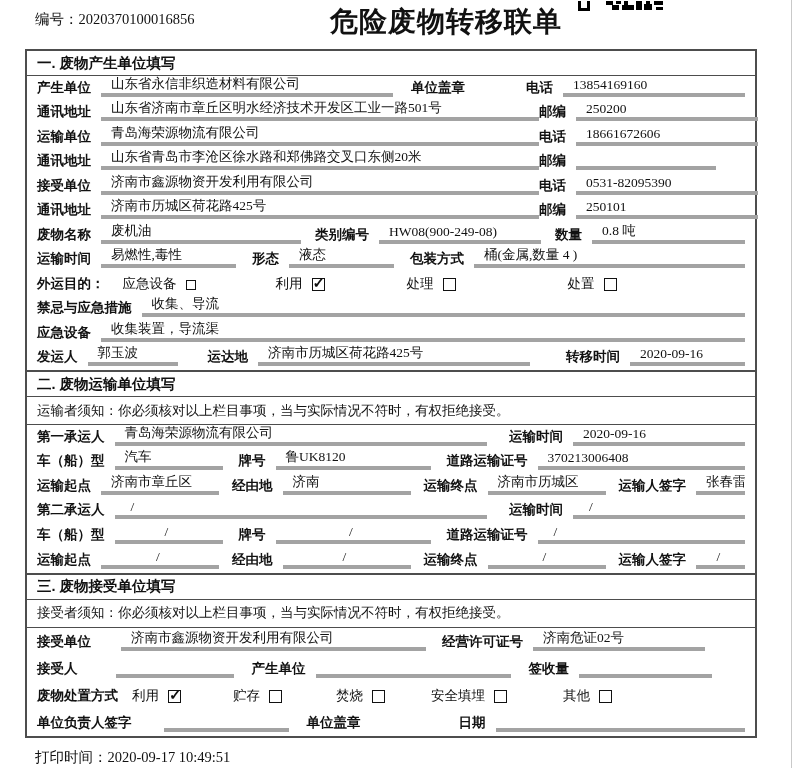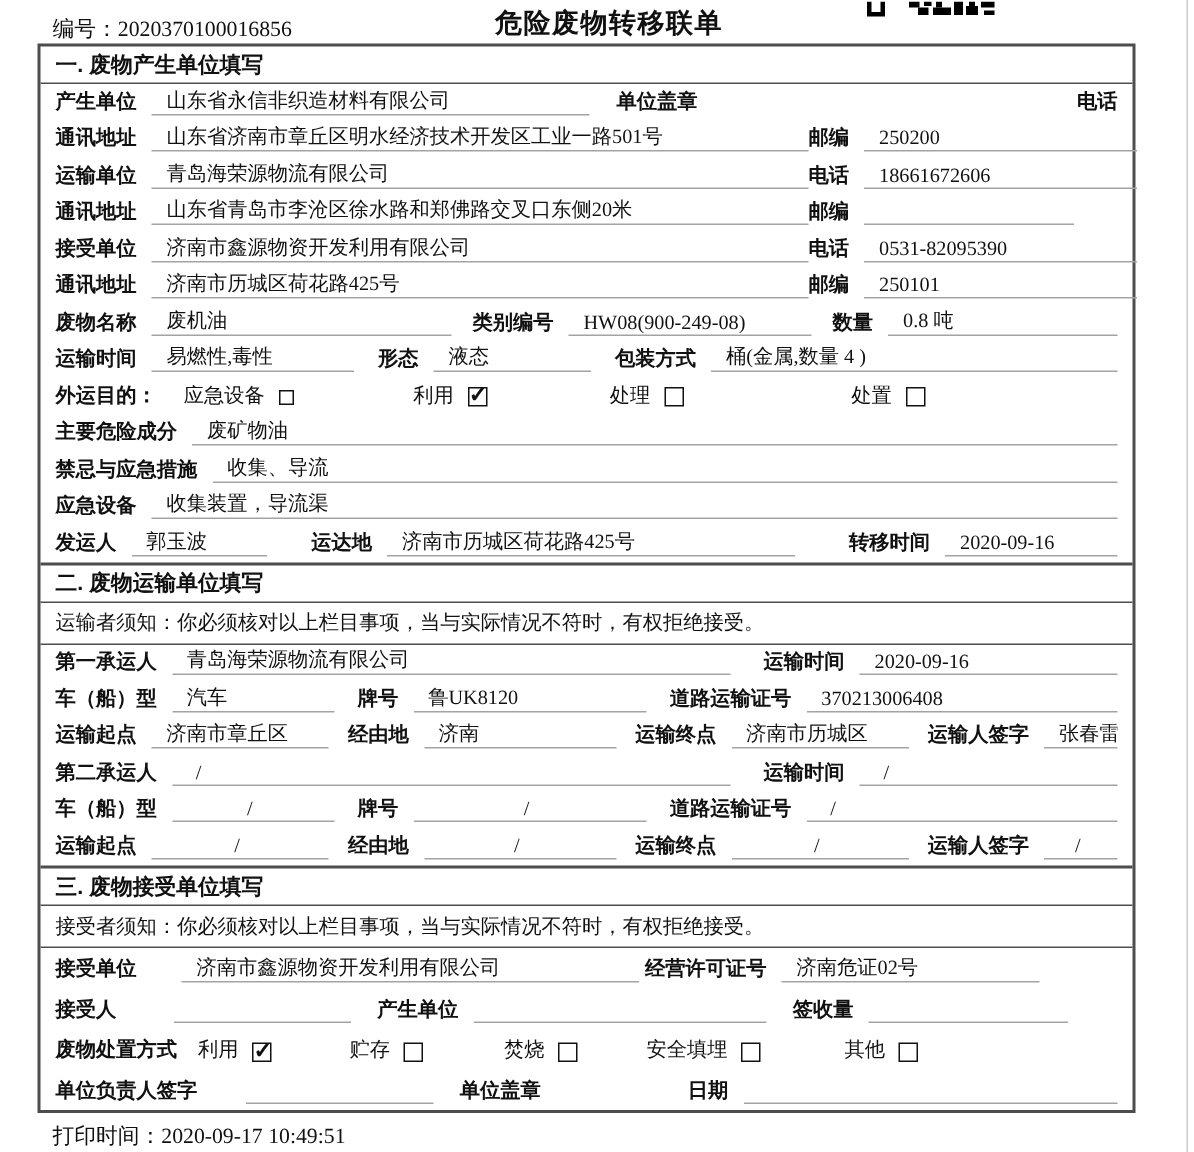--- a/index.html
+++ b/index.html
@@ -3,45 +3,45 @@
 <meta charset="utf-8">
 <style>
   html,body{margin:0;padding:0;}
   body{
     width:796px;height:768px;position:relative;background:#ffffff;
     font-family:"Liberation Serif","DejaVu Serif",serif;
     font-size:13.5px;color:#111;overflow:hidden;
   }
   .edge{position:absolute;right:4px;top:0;width:1px;height:768px;background:#c9c9c9;}
   .serial{position:absolute;left:35px;top:10px;font-size:14.5px;white-space:nowrap;}
-  .title{position:absolute;left:330px;top:3px;font-size:18px;font-weight:800;letter-spacing:1px;white-space:nowrap;}
+  .title{position:absolute;left:330px;top:3px;font-size:28px;font-weight:800;letter-spacing:1px;white-space:nowrap;}
   .qr{position:absolute;left:578px;top:0;}
   .form{
-    position:absolute;left:25px;top:29px;width:732px;box-sizing:border-box;
+    position:absolute;left:25px;top:49px;width:732px;box-sizing:border-box;
     border:2px solid #4d4d4d;background:#fff;
   }
   .sec-head{
     height:24px;display:flex;align-items:center;padding-left:10px;
     font-weight:bold;font-size:14.5px;border-bottom:1.5px solid #4d4d4d;
     font-family:"Liberation Sans","DejaVu Sans",sans-serif;
   }
   .sec2,.sec3{border-top:2px solid #4d4d4d;}
   .note{
     height:27px;display:flex;align-items:center;padding-left:10px;
     border-bottom:1.5px solid #4d4d4d;font-size:13.5px;white-space:nowrap;
   }
   .row{
     display:flex;align-items:flex-end;box-sizing:border-box;
     padding:0 10px 4px 10px;height:24.5px;white-space:nowrap;
   }
   .sec2 .row{height:24.6px;}
   .sec3 .row{height:27px;}
   .lab{flex:none;font-weight:bold;}
   .val{
-    flex:none;border-bottom:1px solid #a3a3a3;padding:0 4px 0 10px;
+    flex:none;border-bottom:4px solid #a3a3a3;padding:0 4px 0 10px;
     margin-left:10px;box-sizing:border-box;overflow:hidden;
   }
   .val.grow{flex:1;}
   .val.ctr{text-align:center;padding-left:0;}
   .mla{margin-left:auto;}
   .opt{display:inline-flex;align-items:center;flex:none;}
   .cb{
     width:13px;height:13px;border:1.5px solid #111;display:inline-block;
     margin-left:9px;position:relative;top:1px;flex:none;box-sizing:border-box;
   }
@@ -81,20 +81,21 @@
 <div class="form">
 
   <div class="sec1">
     <div class="sec-head">一. 废物产生单位填写</div>
 
     <div class="row">
       <span class="lab">产生单位</span>
       <span class="val" style="width:292px">山东省永信非织造材料有限公司</span>
       <span class="lab" style="margin-left:18px">单位盖章</span>
       <span class="lab mla">电话</span>
+      <span class="val" style="width:182px">13854169160</span>
     </div>
 
     <div class="row">
       <span class="lab">通讯地址</span>
       <span class="val" style="width:438px">山东省济南市章丘区明水经济技术开发区工业一路501号</span>
       <span class="lab mla">邮编</span>
       <span class="val" style="width:182px">250200</span>
     </div>
 
     <div class="row">
@@ -156,24 +157,20 @@
       <span class="opt" style="margin-left:82px">
         <span>处理</span>
         <span class="cb"></span>
       </span>
       <span class="opt" style="margin-left:112px">
         <span>处置</span>
         <span class="cb"></span>
       </span>
     </div>
 
-    <div class="row">
-      <span class="lab">主要危险成分</span>
-      <span class="val grow">废矿物油</span>
-    </div>
 
     <div class="row">
       <span class="lab">禁忌与应急措施</span>
       <span class="val grow">收集、导流</span>
     </div>
 
     <div class="row">
       <span class="lab">应急设备</span>
       <span class="val grow">收集装置，导流渠</span>
     </div>
@@ -247,21 +244,21 @@
     </div>
   </div>
 
   <div class="sec3">
     <div class="sec-head">三. 废物接受单位填写</div>
     <div class="note">接受者须知：你必须核对以上栏目事项，当与实际情况不符时，有权拒绝接受。</div>
 
     <div class="row">
       <span class="lab">接受单位</span>
       <span class="val" style="width:305px;margin-left:30px">济南市鑫源物资开发利用有限公司</span>
-      <span class="lab" style="margin-left:4px">经营许可证号</span>
+      <span class="lab" style="margin-left:16px">经营许可证号</span>
       <span class="val" style="width:172px">济南危证02号</span>
     </div>
 
     <div class="row">
       <span class="lab">接受人</span>
       <span class="val" style="width:118px;margin-left:38px"></span>
       <span class="lab" style="margin-left:18px">产生单位</span>
       <span class="val" style="width:195px"></span>
       <span class="lab" style="margin-left:18px">签收量</span>
       <span class="val" style="width:133px"></span>

